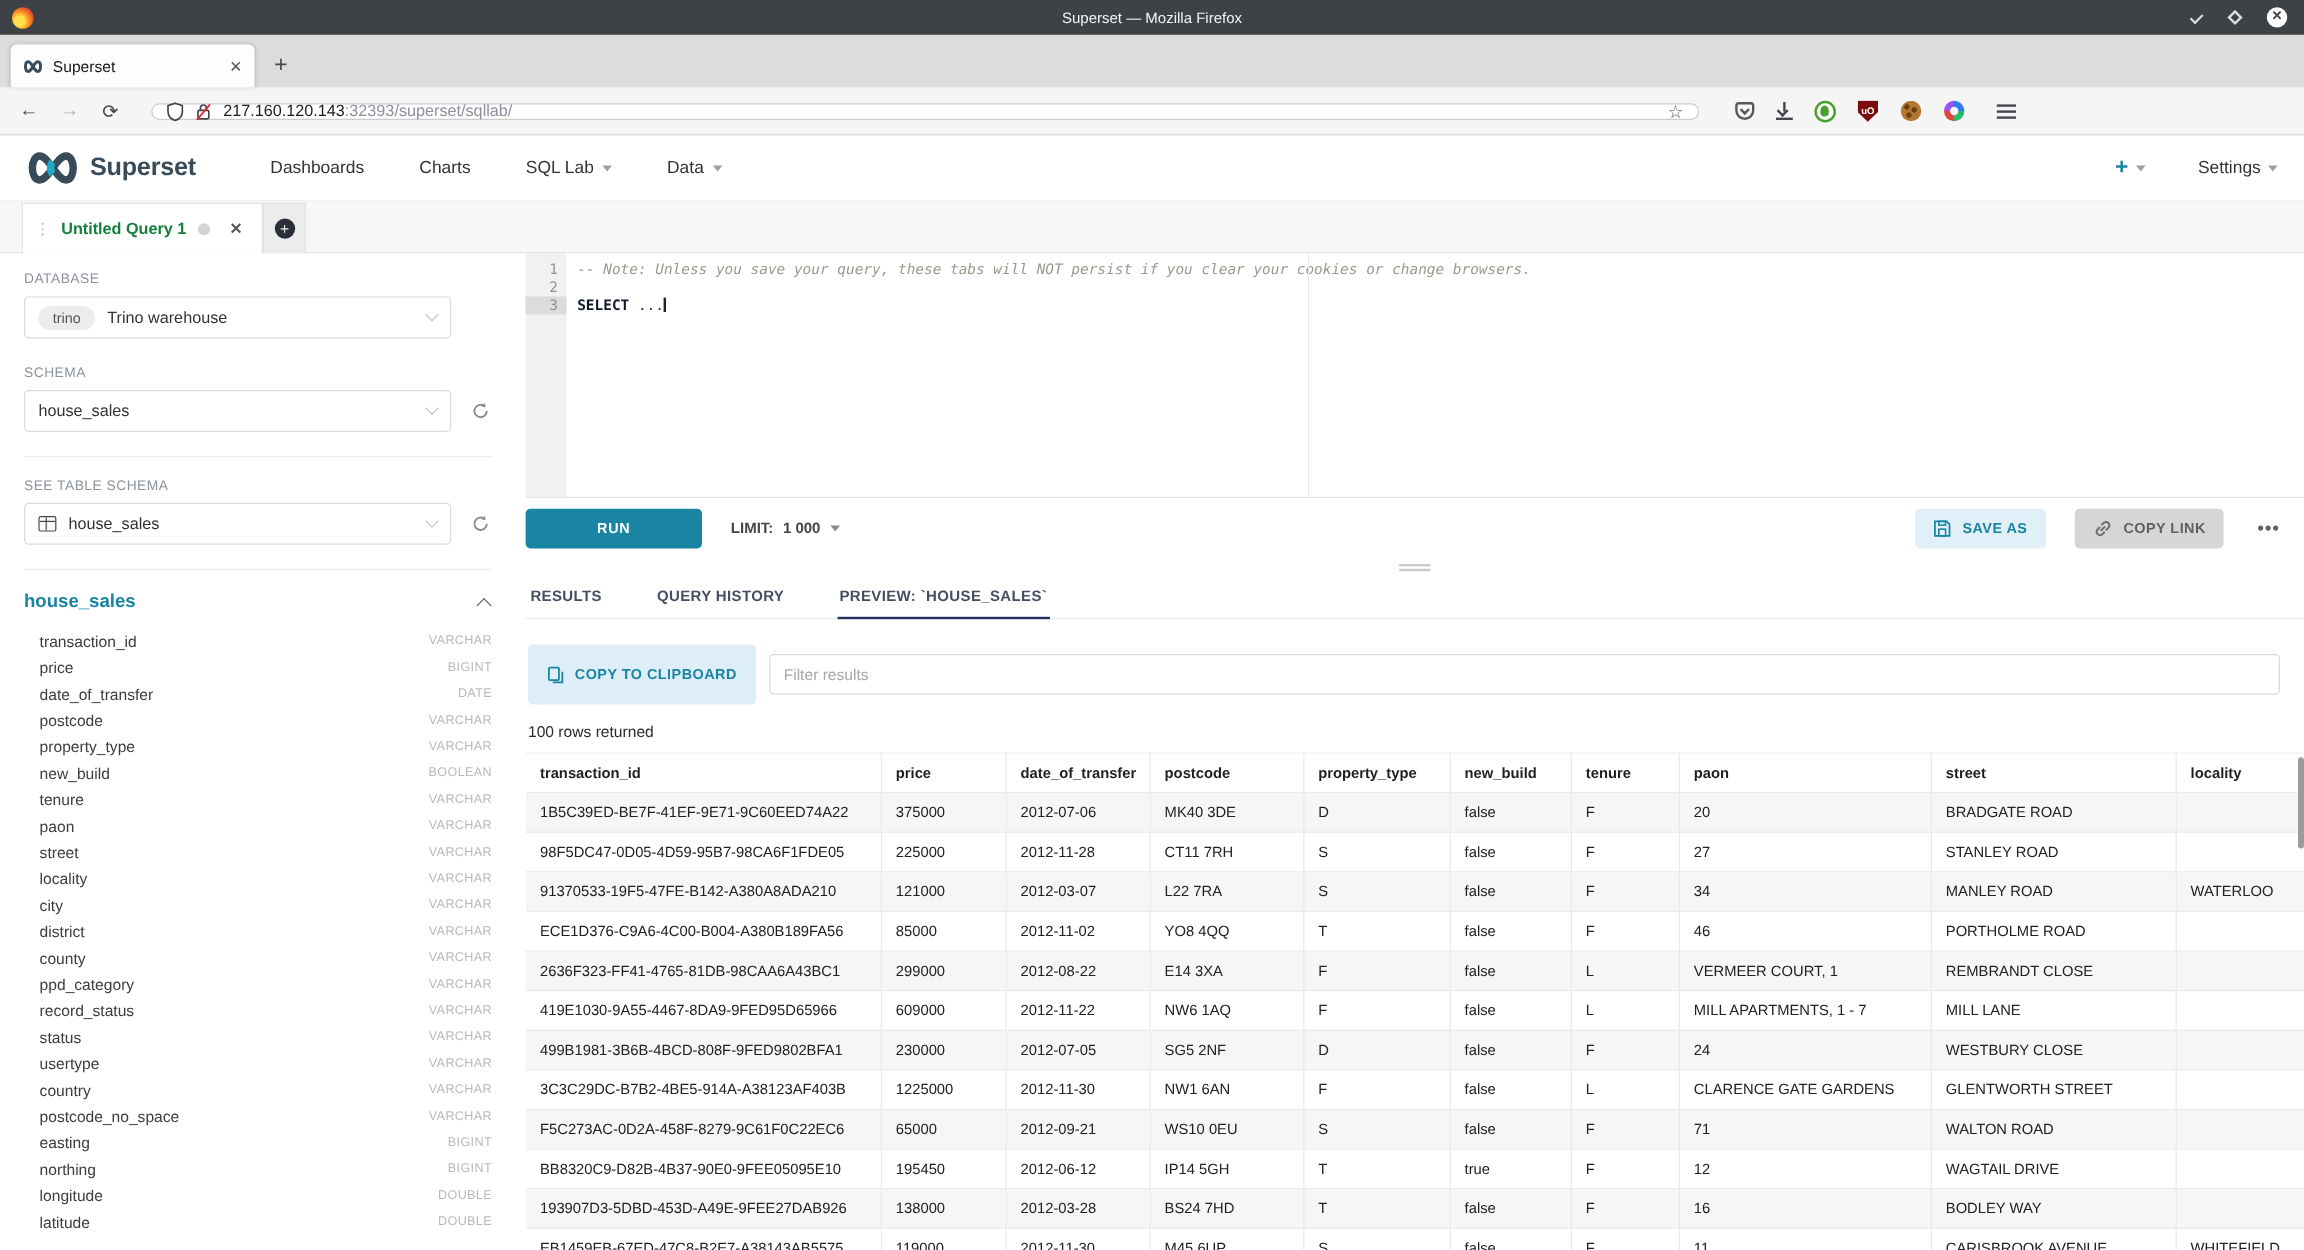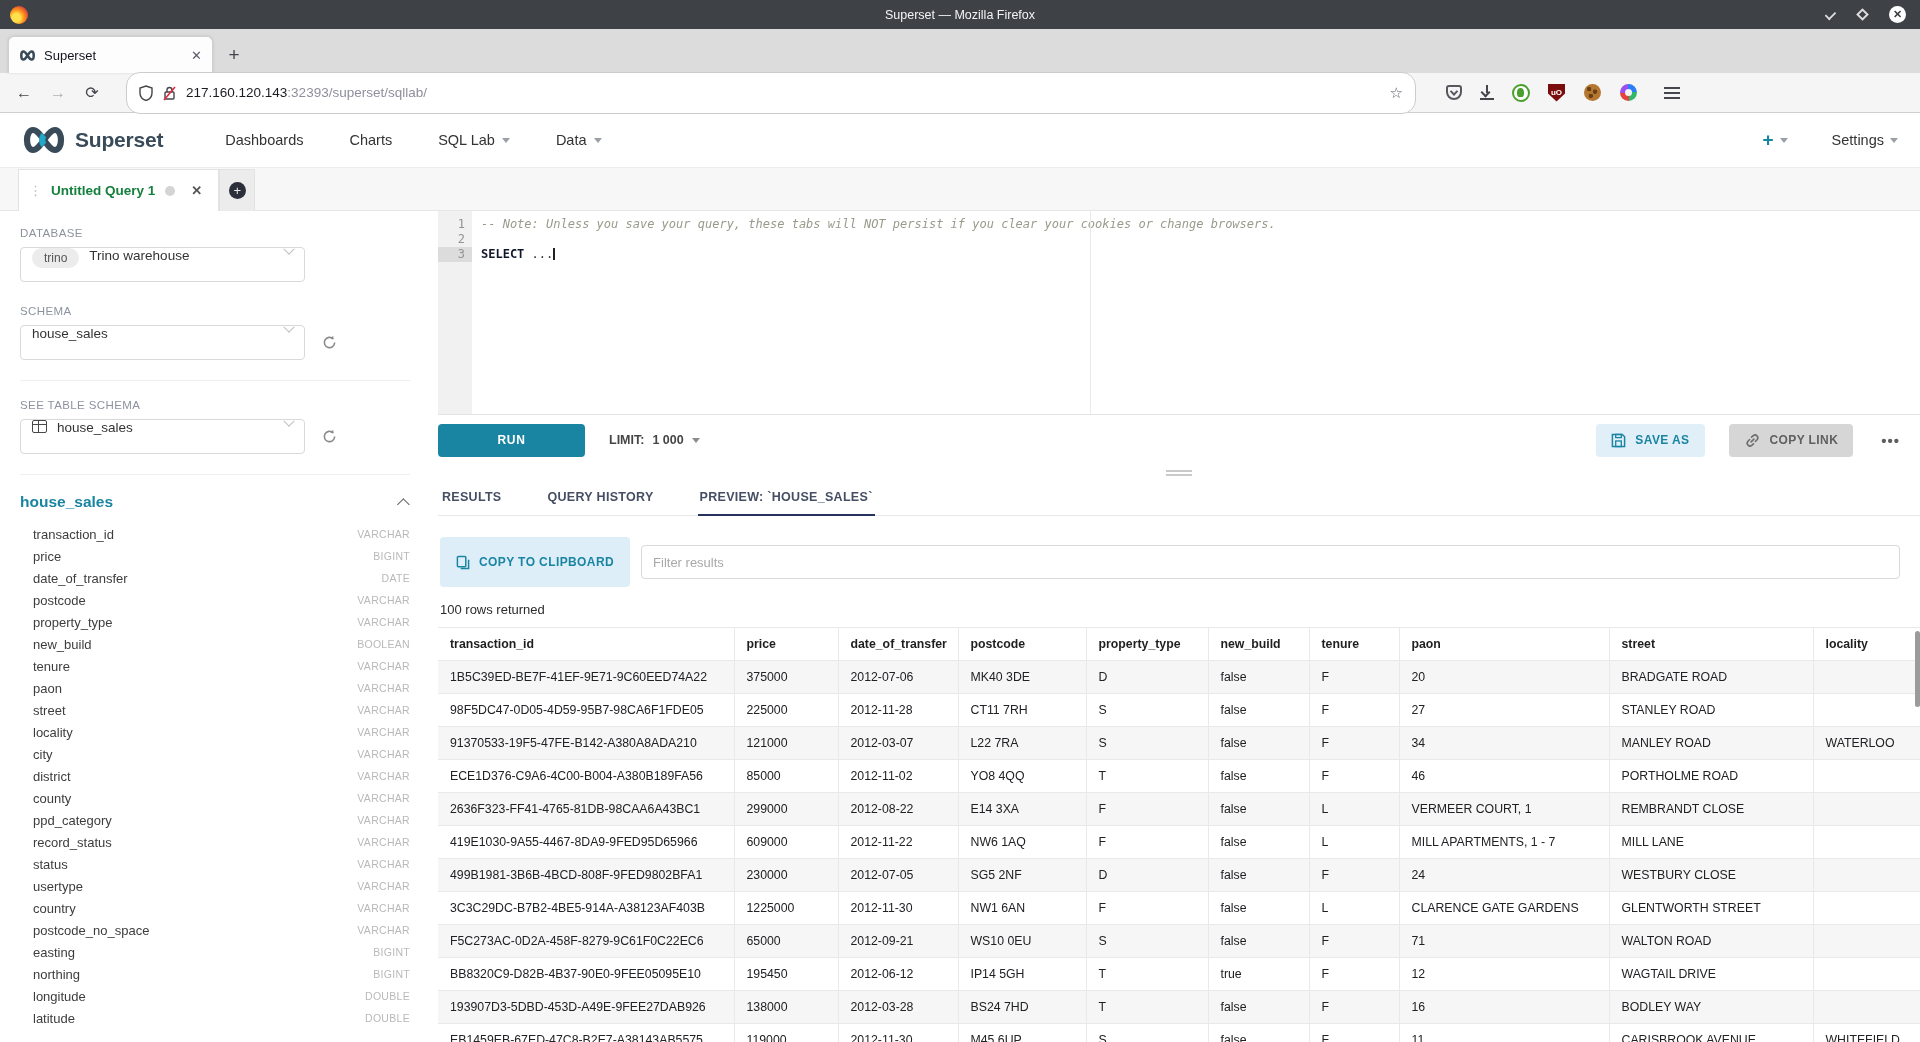--- a/index.html
+++ b/index.html
@@ -26,21 +26,21 @@
   .ss-favicon { flex:0 0 auto; }
   .ff-tab-label { font-size:13px; color:#15141a; flex:1; }
   .ff-tab-close { color:#5b5b66; font-size:13px; }
   .ff-newtab { width:30px; height:30px; margin:0 0 3px 6px; display:flex; align-items:center;
                justify-content:center; font-size:19px; color:#45454c; border-radius:4px; }
 
   .urlrow { height:40px; background:#f5f5f6; border-bottom:1px solid #cfcfd0;
             display:flex; align-items:center; padding:0 10px; gap:6px; }
   .nav-arrow { width:28px; height:28px; display:flex; align-items:center; justify-content:center;
                font-size:16px; border-radius:4px; }
-  .urlbox { width:1290px; height:42px; margin-left:14px; background:#fff; border:1px solid #ccc;
+  .urlbox { width:1290px; height:14px; margin-left:14px; background:#fff; border:1px solid #ccc;
             border-radius:14px; display:flex; align-items:center; padding:0 12px; gap:9px; }
   .url-shield svg, .url-lock svg { display:block; }
   .url-text { flex:1; font-size:13.5px; color:#20123a; white-space:nowrap; overflow:hidden; }
   .url-host { color:#1c1b22; }
   .url-path { color:#8f8f9d; }
   .url-star { color:#5b5b66; font-size:15px; }
   .ext-icons { display:flex; align-items:center; gap:17px; margin-left:22px; }
   .ext { width:19px; height:19px; display:flex; align-items:center; justify-content:center; }
   .ext-pocket { width:16px; height:15px; border:2px solid #57575e; border-radius:3px 3px 8px 8px;
                 display:flex; align-items:center; justify-content:center; }
@@ -92,22 +92,22 @@
   .qtab-add { width:36px; height:42px; background:#ececec; border:1px solid #e2e2e2; border-bottom:none;
               margin-bottom:-1px; display:flex; align-items:center; justify-content:center; }
   .addcircle { width:17px; height:17px; border-radius:50%; background:#2b2f3a; color:#ececec;
                display:flex; align-items:center; justify-content:center; font-size:13px; line-height:1; }
 
   
   .workspace { display:flex; height:831px; }
   .sidebar { width:430px; flex:0 0 430px; padding:16px 0 0 20px; }
   .fieldlabel { font-size:11.5px; color:#8c939e; letter-spacing:.4px; margin-bottom:8px; }
   .selrow { display:flex; align-items:center; }
-  .selbox { width:285px; height:35px; border:1px solid #d9d9d9; border-radius:4px; background:#fff;
-            display:flex; align-items:flex-start; padding:0 11px; gap:10px; }
+  .selbox { width:356px; height:35px; border:1px solid #d9d9d9; border-radius:4px; background:#fff;
+            display:flex; align-items:center; padding:0 11px; gap:10px; }
   .selbox .chev { margin-left:auto; width:8px; height:8px; border-right:1.6px solid #c0c0c0;
                   border-bottom:1.6px solid #c0c0c0; transform:rotate(45deg) translate(-2px,-2px); }
   .pill { background:#ececec; border-radius:11px; padding:3px 12px; font-size:12px; color:#555; }
   .selval { font-size:13.5px; color:#333; }
   .refresh { margin-left:17px; }
   .sb-divider { width:390px; height:1px; background:#efefef; margin:20px 0 18px; }
   .tableicon { width:15px; height:13px; border:1.6px solid #484848; border-radius:2px; position:relative; }
   .tableicon::before { content:""; position:absolute; left:0; right:0; top:2.5px; height:1.6px; background:#484848; }
   .tableicon::after { content:""; position:absolute; top:0; bottom:0; left:4.5px; width:1.6px; background:#484848; }
   .tbl-heading-row { width:390px; display:flex; align-items:center; margin:4px 0 12px; }

